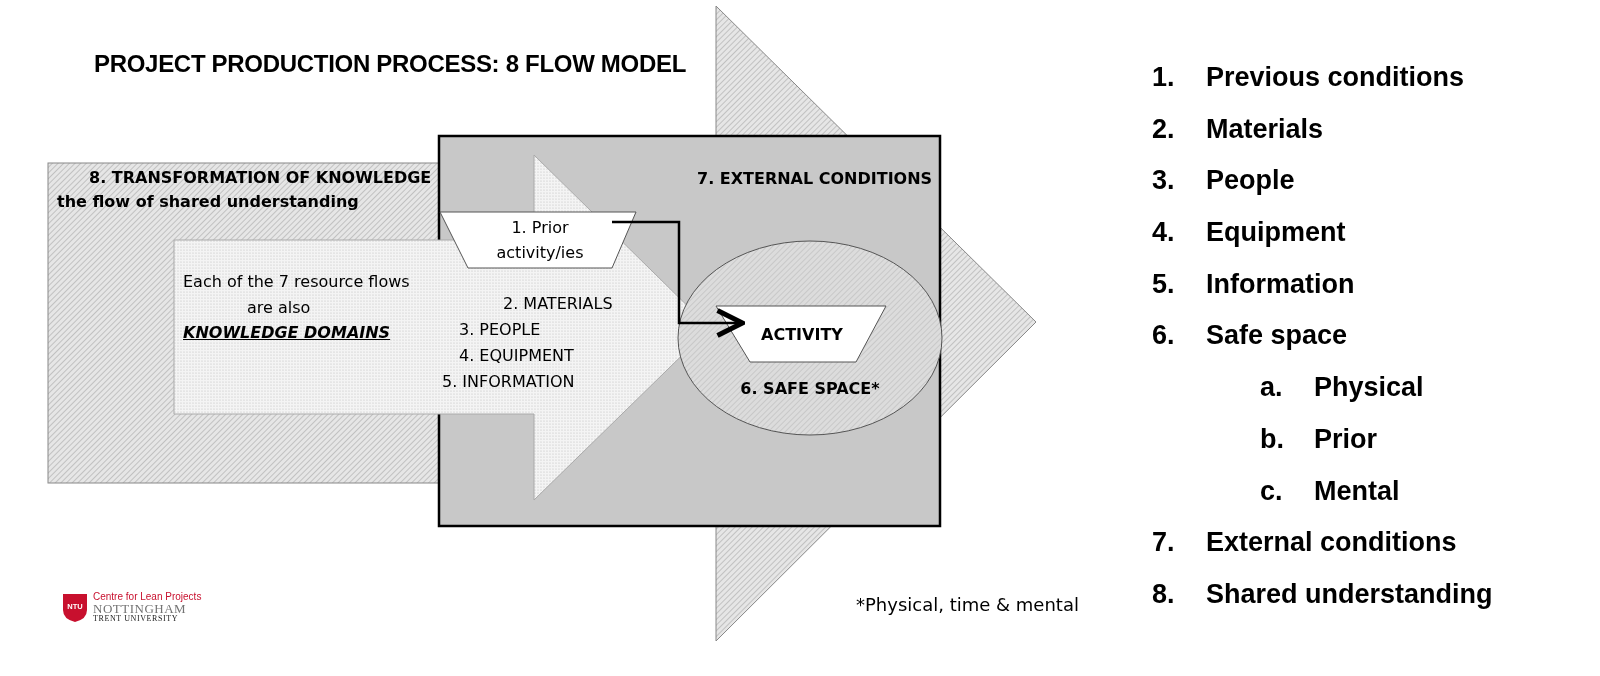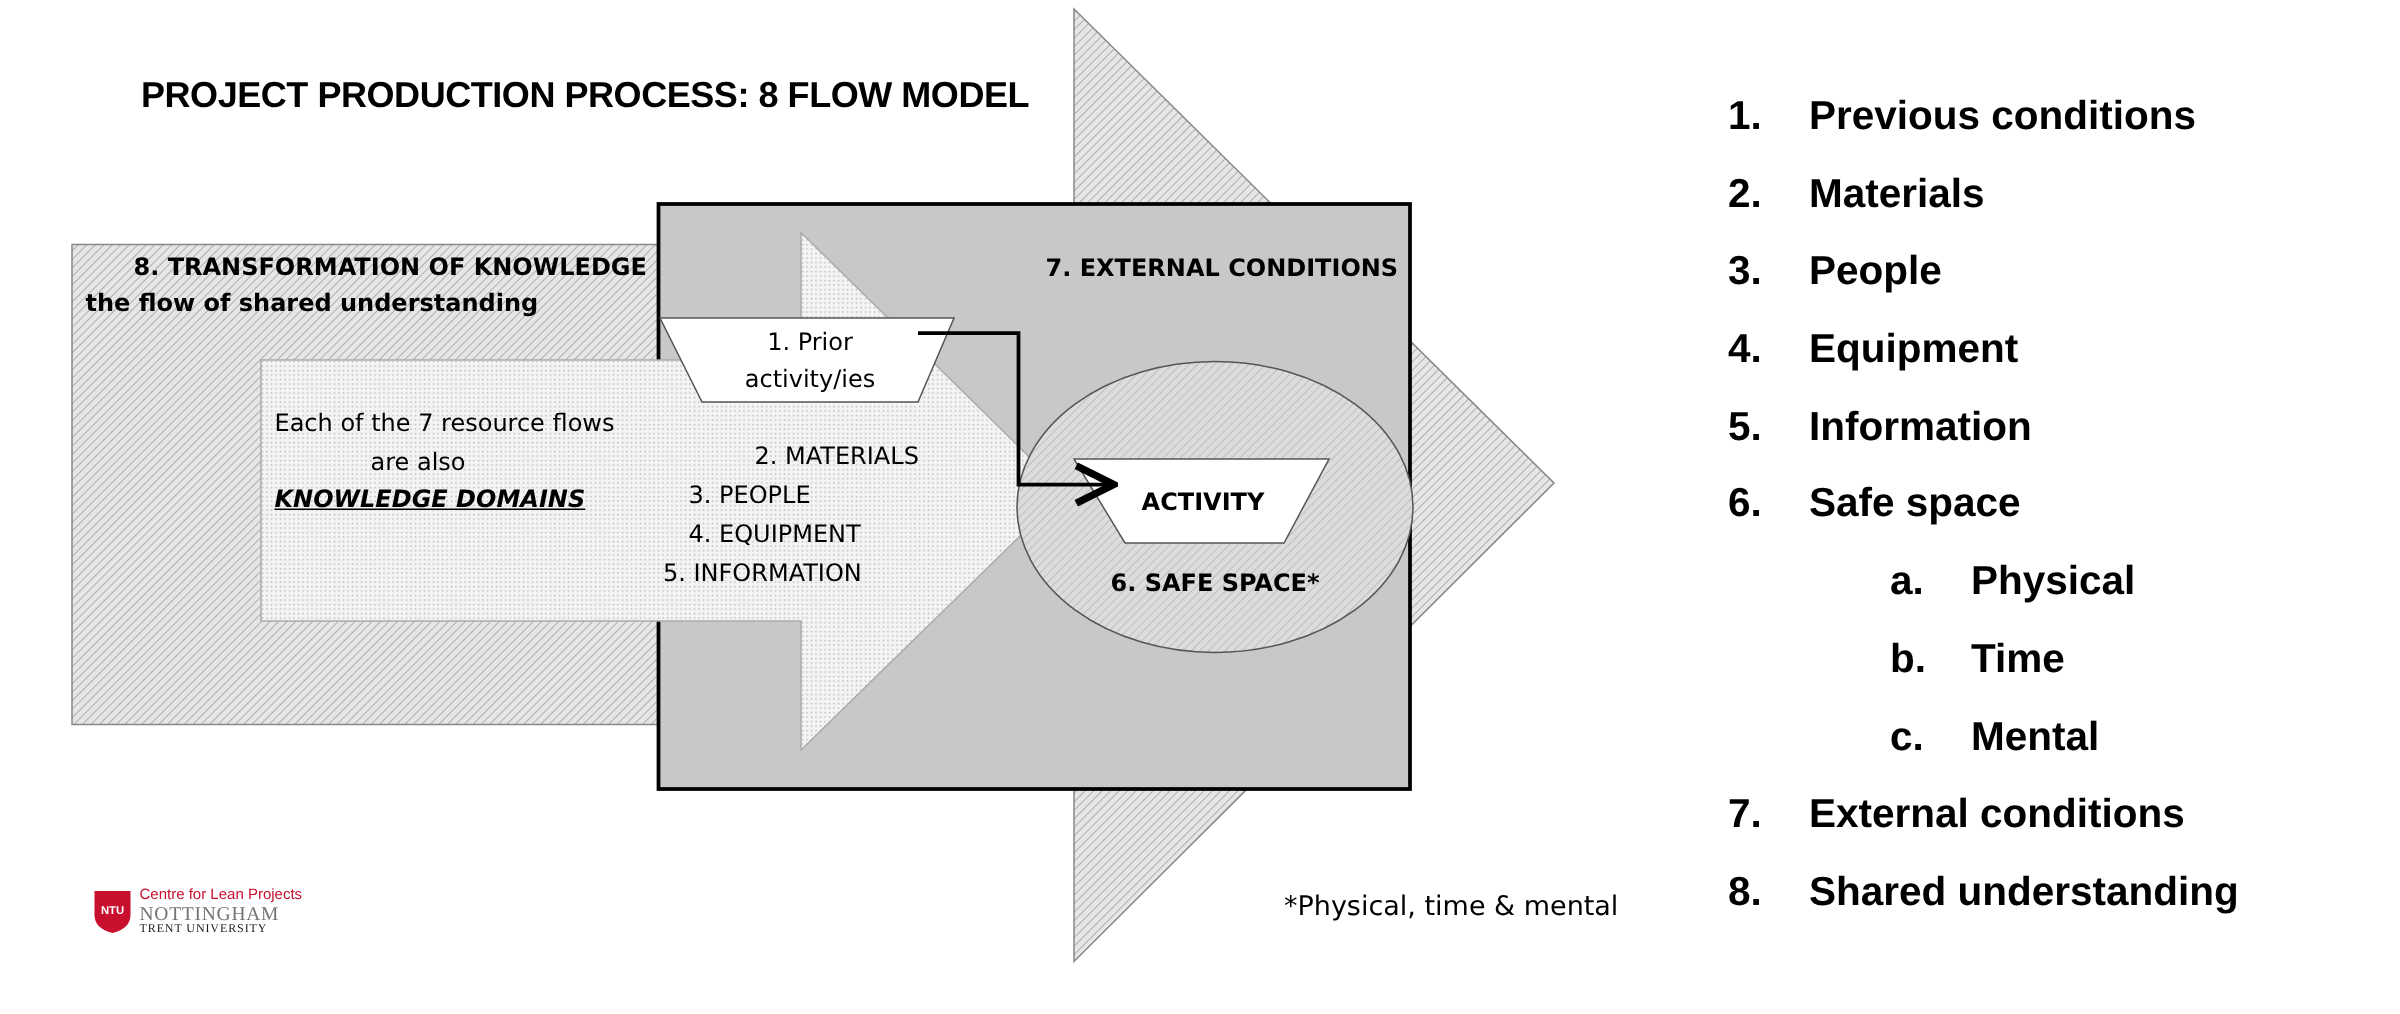--- a/index.html
+++ b/index.html
@@ -134,21 +134,21 @@
   <li>
       <span class="num">6.</span>
       <span class="txt">Safe space</span>
     </li>
   <li class="sub">
       <span class="num">a.</span>
       <span class="txt">Physical</span>
     </li>
   <li class="sub">
       <span class="num">b.</span>
-      <span class="txt">Time</span>
+      <span class="txt">Prior</span>
     </li>
   <li class="sub">
       <span class="num">c.</span>
       <span class="txt">Mental</span>
     </li>
   <li>
       <span class="num">7.</span>
       <span class="txt">External conditions</span>
     </li>
   <li>

